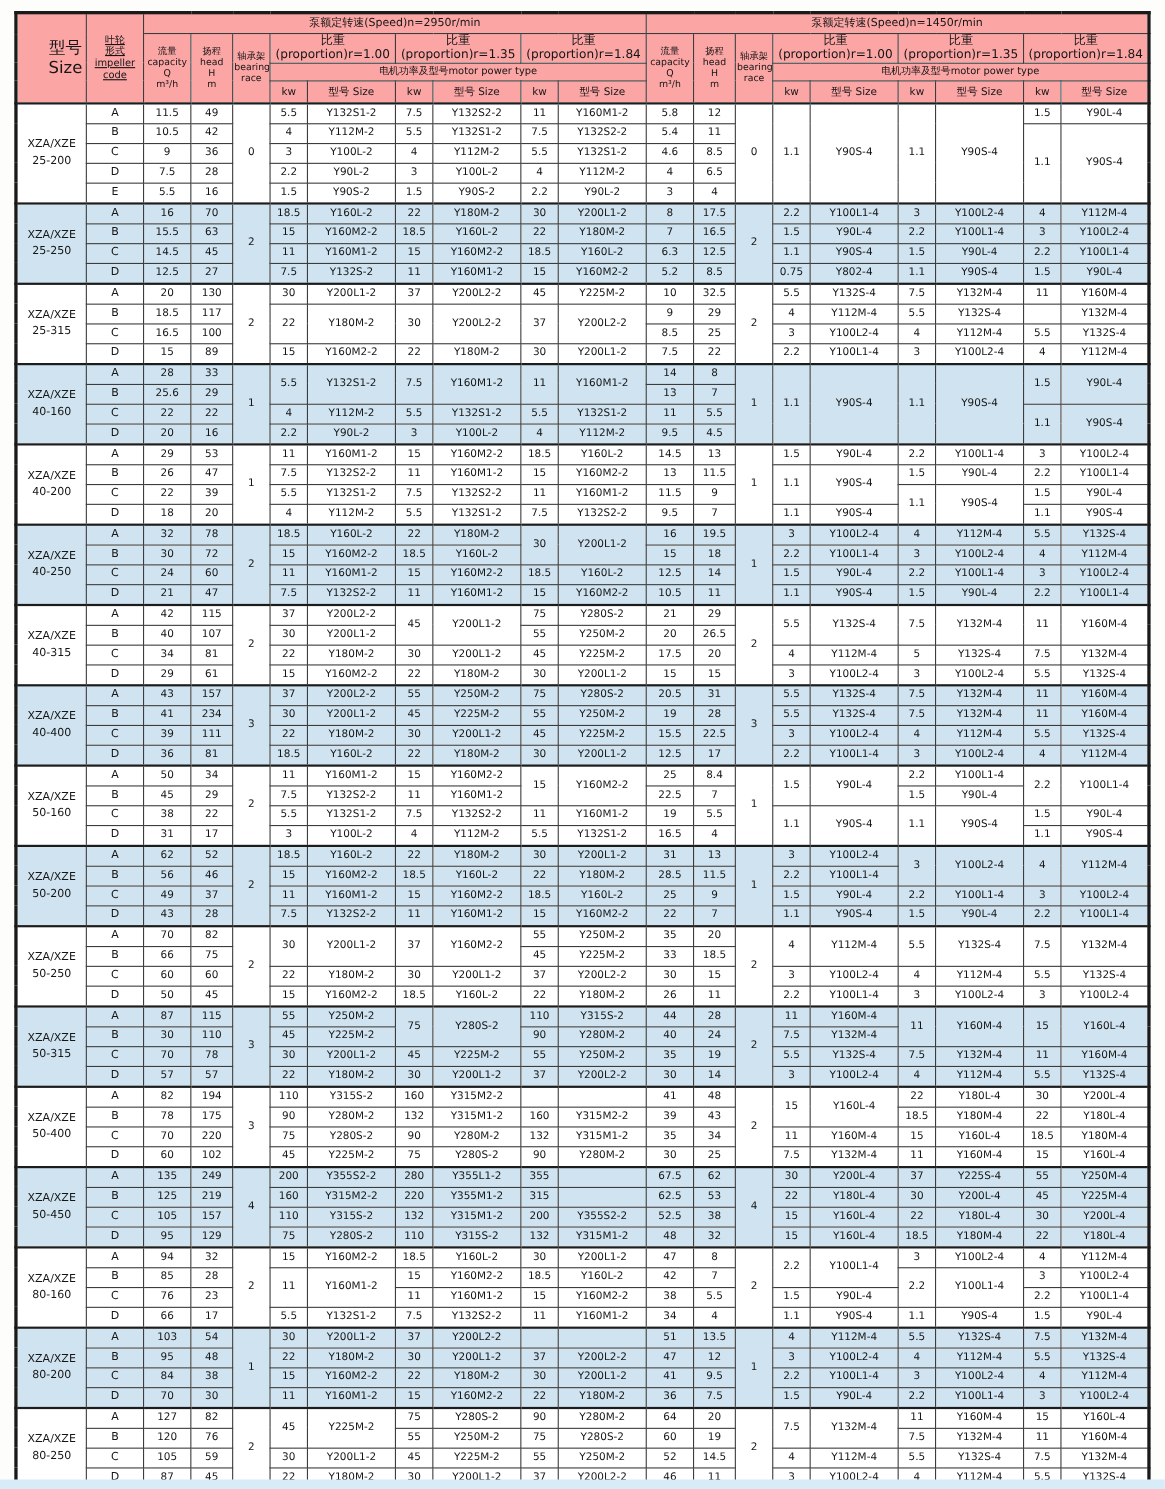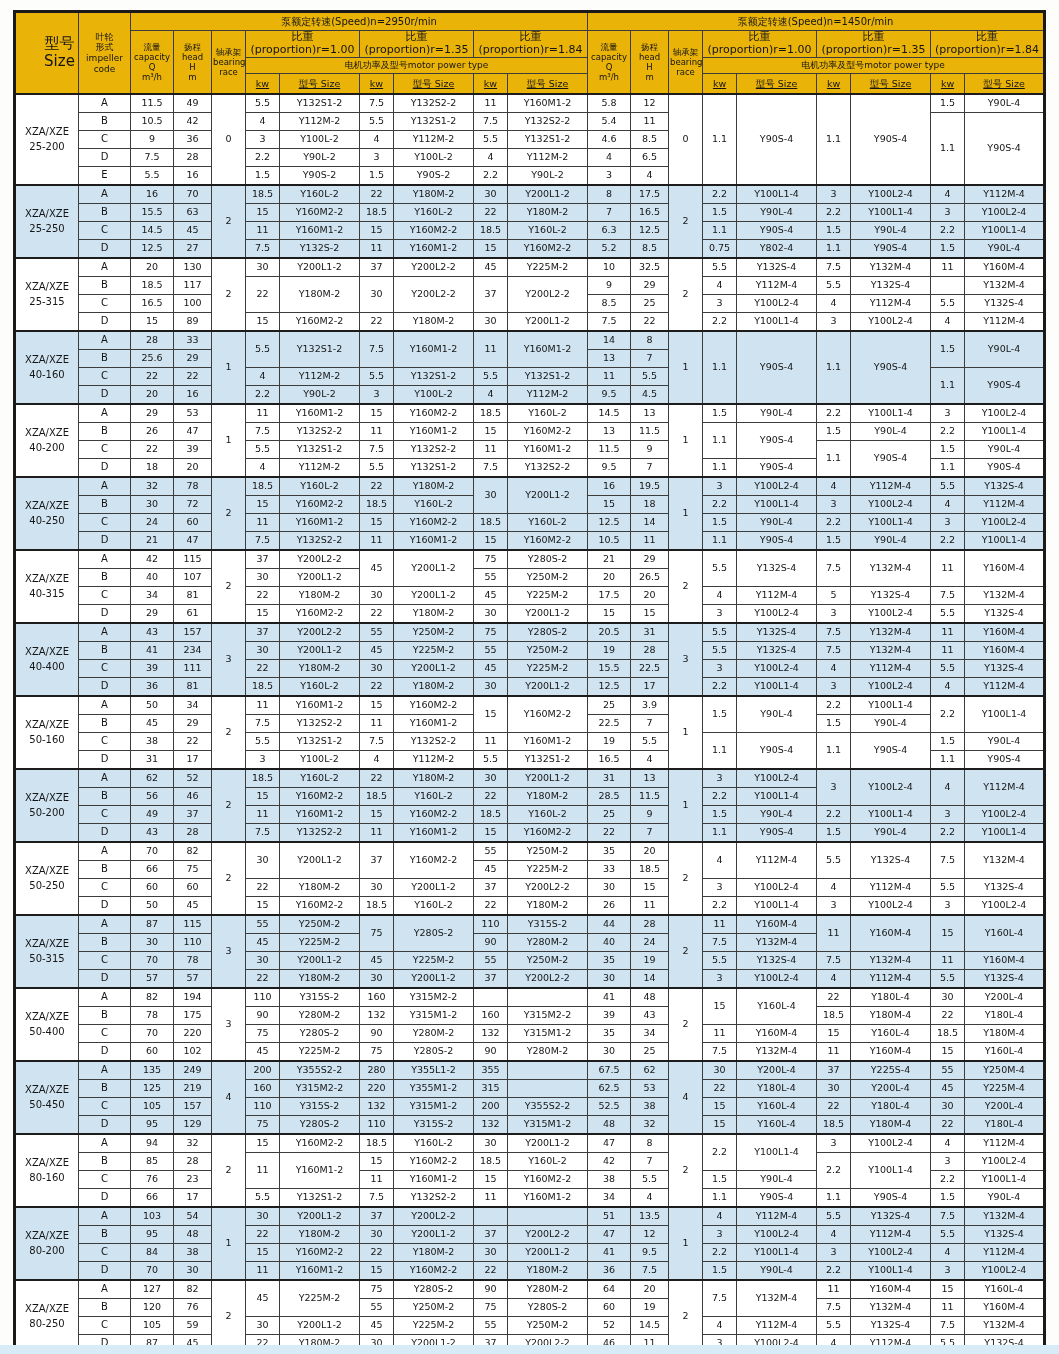--- a/index.html
+++ b/index.html
@@ -1,27 +1,27 @@
 <!DOCTYPE html>
 <html><head>
 <meta charset="utf-8">
 <style>
   html,body{margin:0;padding:0;}
   body{background:#f4f4f2;font-family:"DejaVu Sans","Liberation Sans",sans-serif;}
   .page{width:1059px;height:1354px;background:#fdfdfc;position:relative;overflow:hidden;}
   table{border-collapse:collapse;table-layout:fixed;width:1032px;margin:10px 0 0 13px;background:#ffffff;border:3px solid #1a1a1a;}
   th,td{border:1px solid #3c3c3c;text-align:center;vertical-align:middle;padding:0 1px;font-size:9.5px;color:#151515;overflow:hidden;}
-  th{background:#eab308;font-weight:normal;white-space:pre-line;line-height:1.18;}
+  th{background:#fca5a5;font-weight:normal;white-space:pre-line;line-height:1.18;}
   thead .h-model{font-size:15px;padding-left:26px;}
-  thead .h-imp{font-size:9px;}
+  thead .h-imp{font-size:9px;text-decoration:underline;}
   thead .h-speed{font-size:10px;height:17px;}
   thead .h-small{font-size:8.5px;margin-left:13px;}
   thead .h-prop{font-size:11px;height:20px;}
   thead .h-motor{font-size:9px;height:15px;margin-top:16px;}
-  thead .h-kw{font-size:9.5px;height:19px;text-decoration:underline;}
+  thead .h-kw{font-size:9.5px;height:19px;}
   tbody td{height:17px;line-height:1.05;white-space:nowrap;}
   tbody tr.shaded td{background:#cfe3f0;}
   tbody tr.g-first td{border-top:2px solid #1c1c1c;}
   td.model-cell{font-size:10px;white-space:pre-line;line-height:1.5;}
   td.imp-cell{font-size:10px;}
   .bottom-strip{position:absolute;left:0;bottom:0;width:1059px;height:9px;background:#d8ecf8;}
 </style>
 </head>
 <body>
 
@@ -712,21 +712,21 @@
           <td>50</td>
           <td>34</td>
           <td rowspan="4">2</td>
           <td>11</td>
           <td>Y160M1-2</td>
           <td>15</td>
           <td>Y160M2-2</td>
           <td rowspan="2">15</td>
           <td rowspan="2">Y160M2-2</td>
           <td>25</td>
-          <td>3.9</td>
+          <td>8.4</td>
           <td rowspan="4">1</td>
           <td rowspan="2">1.5</td>
           <td rowspan="2">Y90L-4</td>
           <td>2.2</td>
           <td>Y100L1-4</td>
           <td rowspan="2">2.2</td>
           <td rowspan="2">Y100L1-4</td>
         </tr>
         <tr>
           <td class="imp-cell">B</td>

